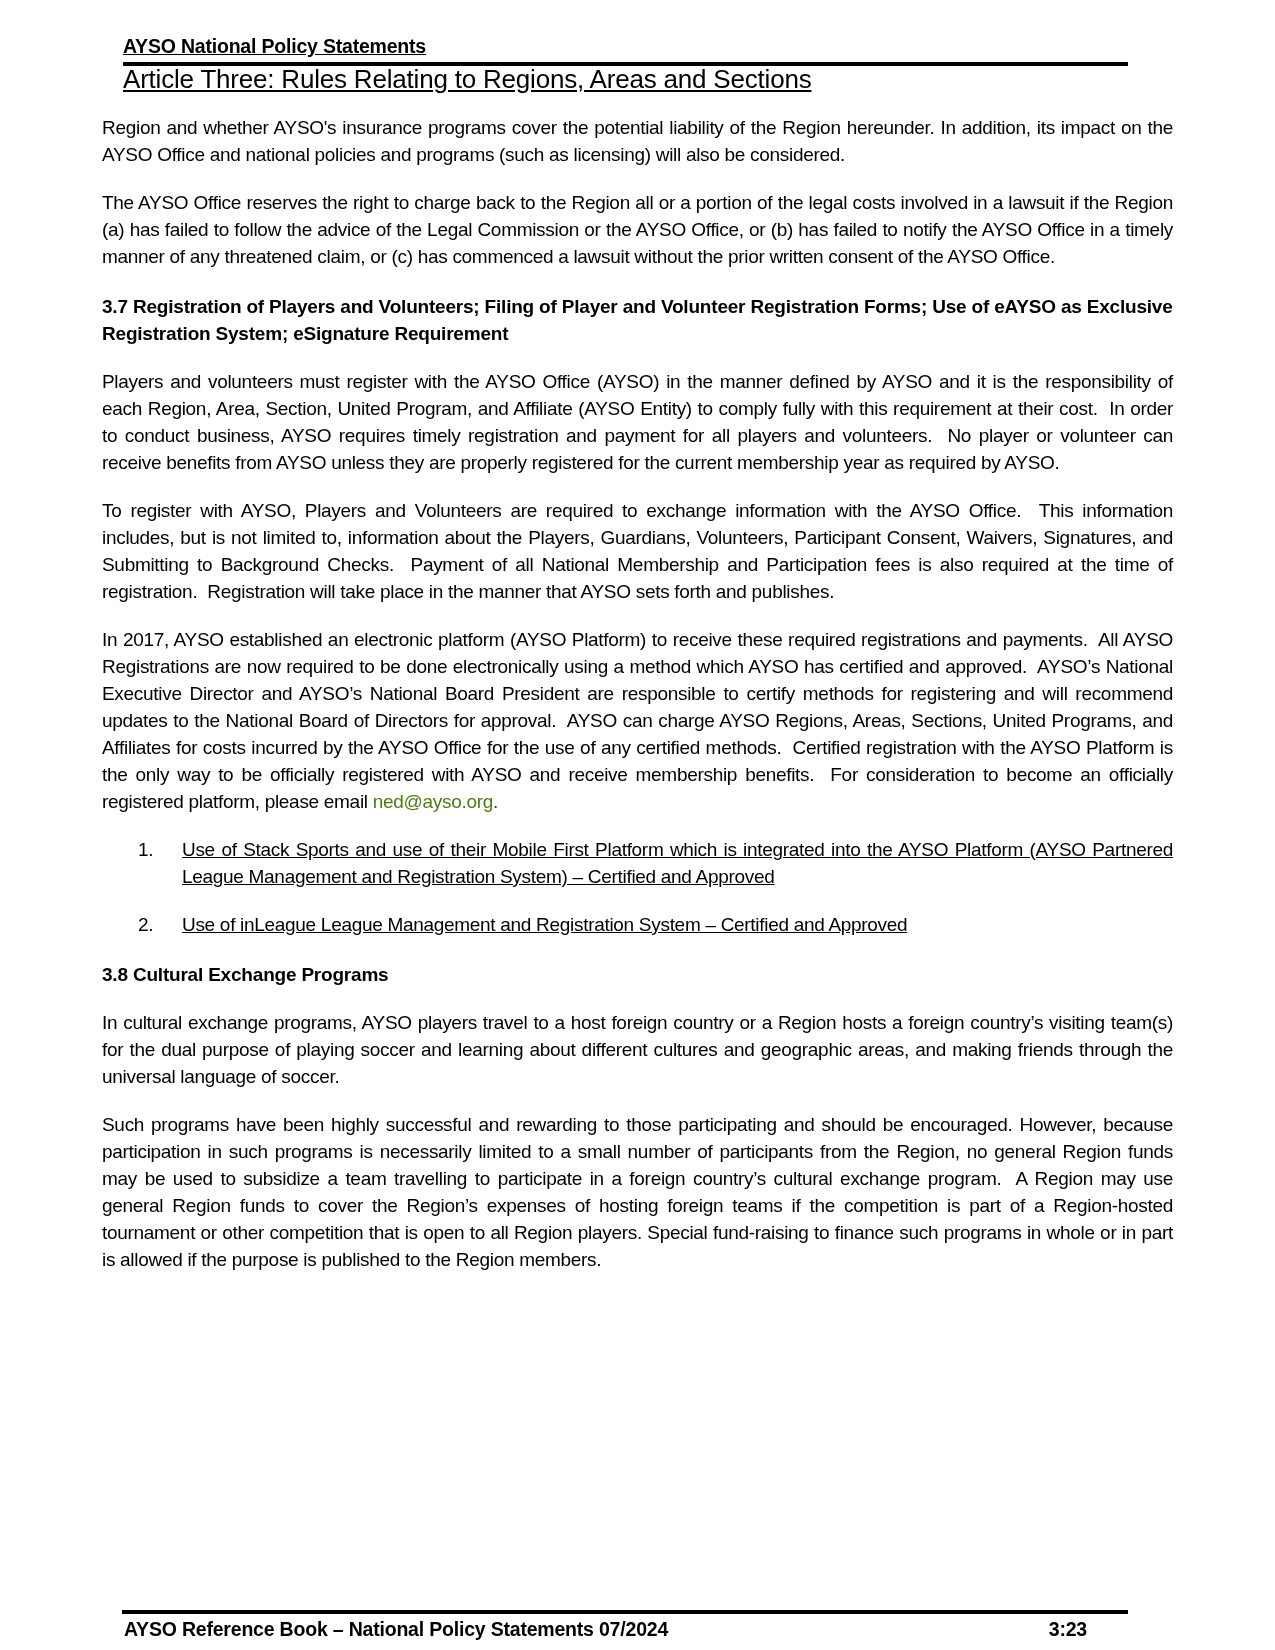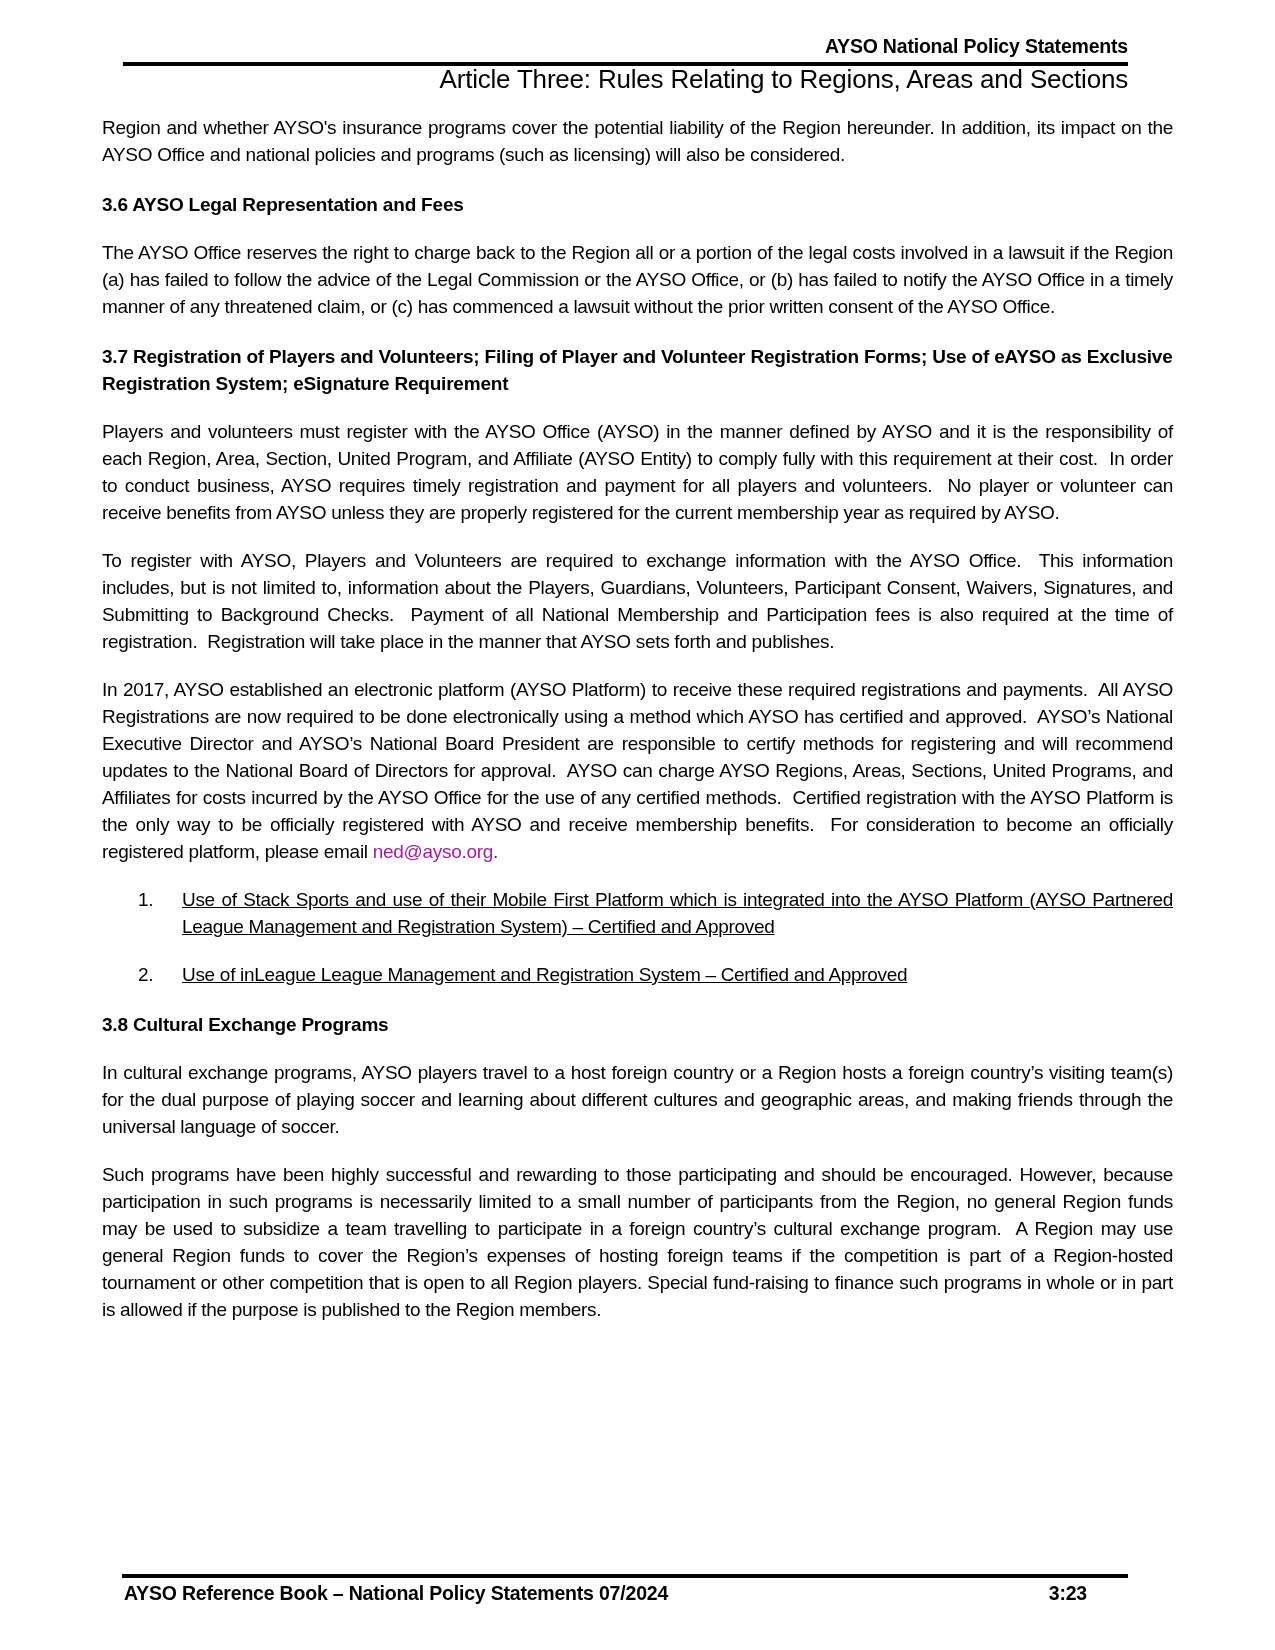--- a/index.html
+++ b/index.html
@@ -11,21 +11,21 @@
   }
   body {
     position: relative;
     width: 1275px;
     height: 1650px;
     overflow: hidden;
   }
   .header {
     margin: 0 147px 0 123px;
     padding-top: 34px;
-    text-align: right;
+    text-decoration: underline;
   }
   .header-title {
     font-size: 19.5px;
     font-weight: 700;
     line-height: 24px;
     padding-bottom: 4px;
     border-bottom: 4px solid #000;
     letter-spacing: -0.2px;
   }
   .header-subtitle {
@@ -61,28 +61,28 @@
     margin-left: 36px;
     width: 44px;
     flex: 0 0 auto;
   }
   .list-text {
     flex: 1 1 auto;
     text-align: justify;
     text-decoration: underline;
   }
   .email-link {
-    color: #a21caf;
+    color: #4d7c0f;
     text-decoration: none;
     cursor: pointer;
   }
   .link-color { color: #1f3864; }
   .footer {
     position: absolute;
-    top: 1574px;
+    top: 1610px;
     left: 122px;
     width: 1006px;
     border-top: 4px solid #000;
   }
   .footer-inner {
     display: flex;
     justify-content: space-between;
     padding: 3px 41px 0 2px;
     font-weight: 700;
     font-size: 19.5px;
@@ -95,21 +95,20 @@
 
 <div class="header">
   <div class="header-title">AYSO National Policy Statements</div>
   <div class="header-subtitle">Article Three: Rules Relating to Regions, Areas and Sections</div>
 </div>
 
 <div class="content">
 
   <div class="para first-para">Region and whether AYSO's insurance programs cover the potential liability of the Region hereunder. In addition, its impact on the AYSO Office and national policies and programs (such as licensing) will also be considered.</div>
 
-  <div class="heading">3.6 AYSO Legal Representation and Fees</div>
   <div class="para">The AYSO Office reserves the right to charge back to the Region all or a portion of the legal costs involved in a lawsuit if the Region (a) has failed to follow the advice of the Legal Commission or the AYSO Office, or (b) has failed to notify the AYSO Office in a timely manner of any threatened claim, or (c) has commenced a lawsuit without the prior written consent of the AYSO Office.</div>
 
   <div class="heading">3.7 Registration of Players and Volunteers; Filing of Player and Volunteer Registration Forms; Use of eAYSO as Exclusive Registration System; eSignature Requirement</div>
   <div class="para">Players and volunteers must register with the AYSO Office (AYSO) in the manner defined by AYSO and it is the responsibility of each Region, Area, Section, United Program, and Affiliate (AYSO Entity) to comply fully with this requirement at their cost.  In order to conduct business, AYSO requires timely registration and payment for all players and volunteers.  No player or volunteer can receive benefits from AYSO unless they are properly registered for the current membership year as required by AYSO.</div>
   <div class="para">To register with AYSO, Players and Volunteers are required to exchange information with the AYSO Office.  This information includes, but is not limited to, information about the Players, Guardians, Volunteers, Participant Consent, Waivers, Signatures, and Submitting to Background Checks.  Payment of all National Membership and Participation fees is also required at the time of registration.  Registration will take place in the manner that AYSO sets forth and publishes.</div>
   <div class="para"><span>In 2017, AYSO established an electronic platform (AYSO Platform) to receive these required registrations and payments.  All AYSO Registrations are now required to be done electronically using a method which AYSO has certified and approved.  AYSO’s National Executive Director and AYSO’s National Board President are responsible to certify methods for registering and will recommend updates to the National Board of Directors for approval.  AYSO can charge AYSO Regions, Areas, Sections, United Programs, and Affiliates for costs incurred by the AYSO Office for the use of any certified methods.  Certified registration with the AYSO Platform is the only way to be officially registered with AYSO and receive membership benefits.  For consideration to become an officially registered platform, please email </span><a class="email-link" href="#">ned@ayso.org</a><span class="link-color">.</span></div>
 
 
   <div class="numbered-list">
     <div class="list-item">

